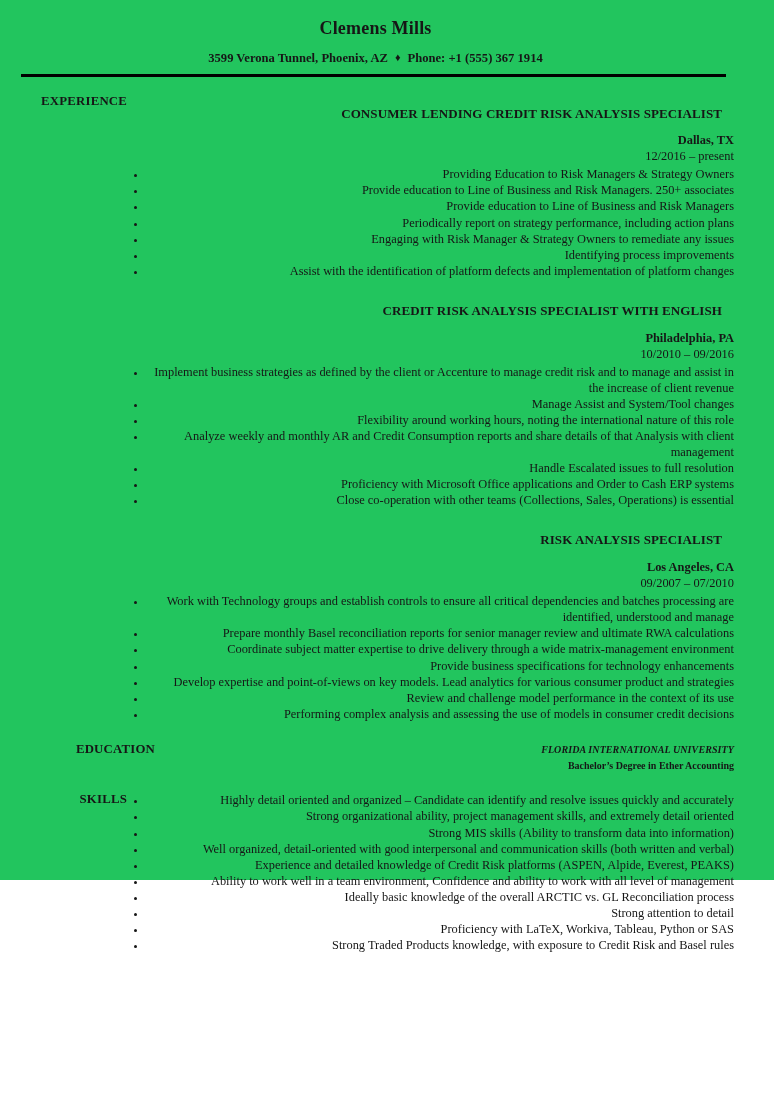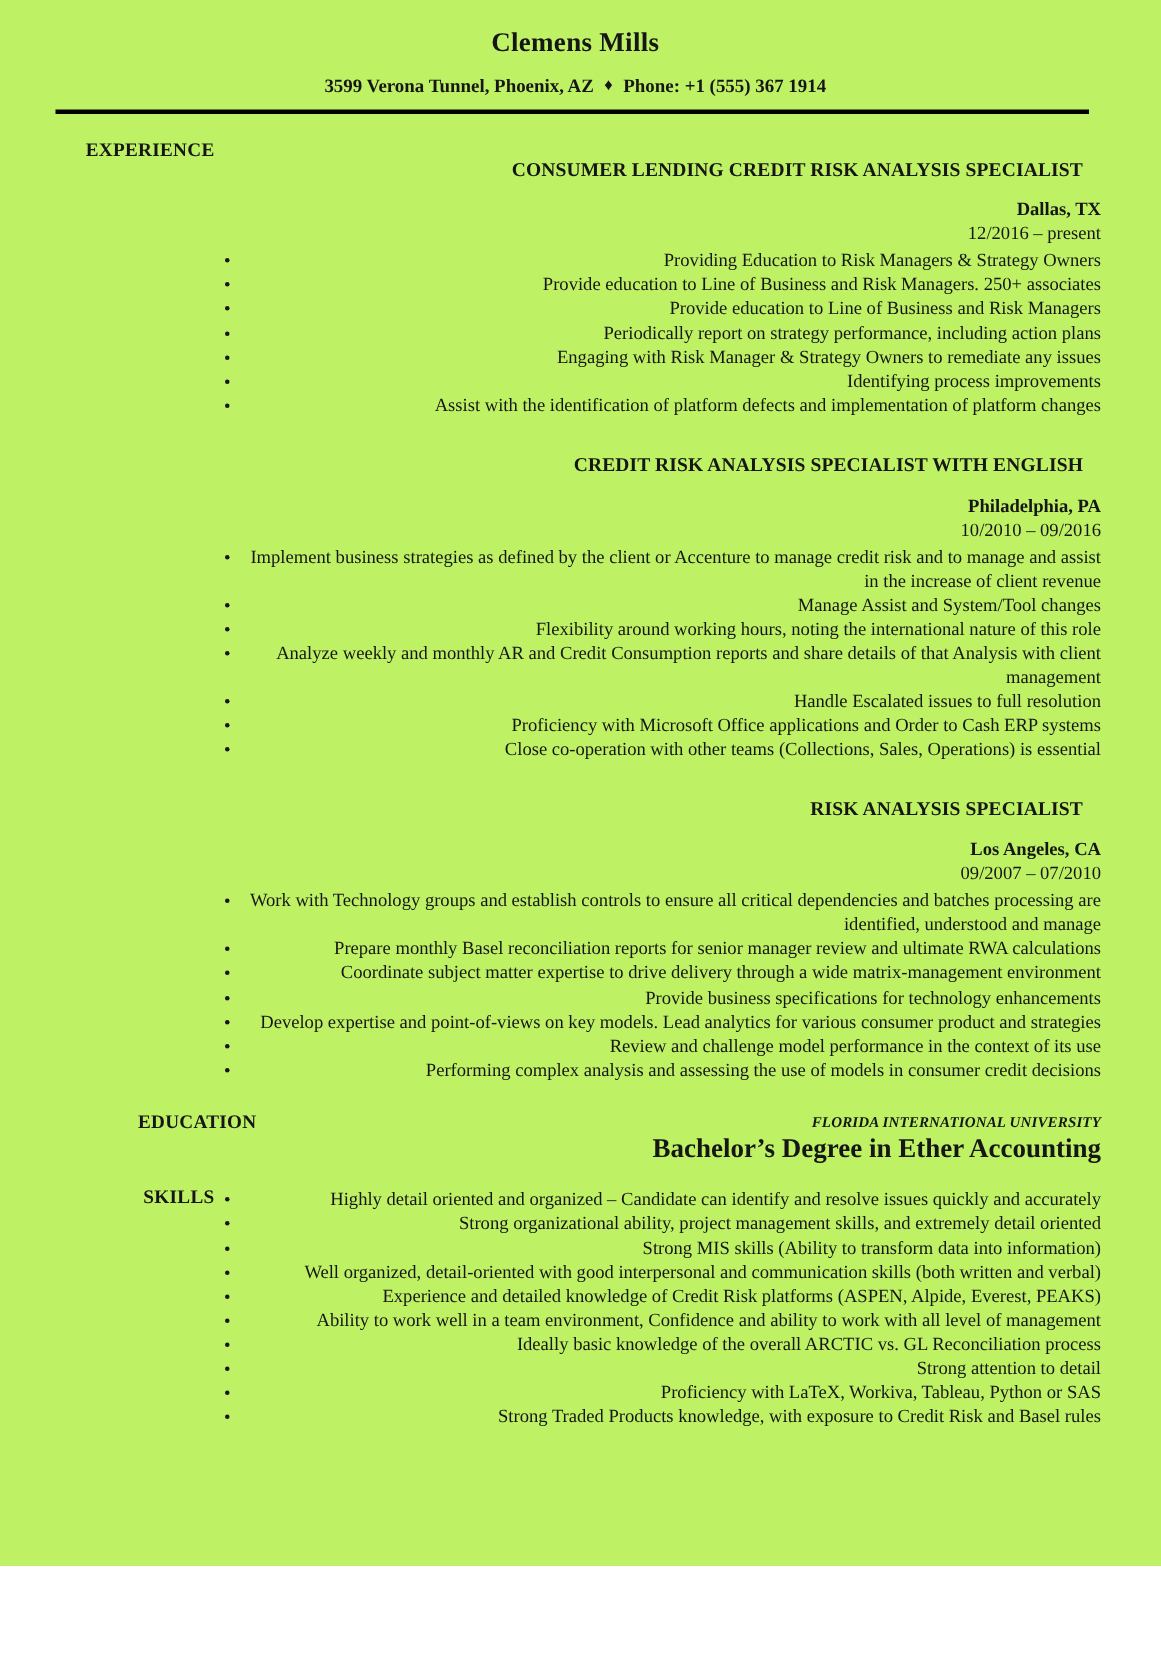--- a/index.html
+++ b/index.html
@@ -10,23 +10,23 @@
   body {
     width: 774px;
     height: 1116px;
     font-family: "Liberation Serif", serif;
     color: #161616;
     overflow: hidden;
   }
   .page {
     box-sizing: border-box;
     width: 774px;
-    height: 1044px;
-    padding: 17px 40px 0 33px;
-    background: #bef264;
+    height: 880px;
+    padding: 17px 40px 0 17px;
+    background: #22c55e;
   }
 
   
   .name {
     margin: 0 0 10px 0;
     font-size: 18px;
     font-weight: bold;
     text-align: center;
     line-height: 22px;
     letter-spacing: 0.2px;
@@ -99,21 +99,21 @@
 
   .edu-school {
     font-weight: bold;
     font-size: 10px;
     line-height: 16.2px;
     letter-spacing: 0.1px;
     font-style: italic;
   }
   .edu-degree {
     font-weight: bold;
-    font-size: 18px;
+    font-size: 10px;
     line-height: 16.2px;
   }
 </style>
 </head>
 <body>
 
 <div class="page">
 
   <header>
     <h1 class="name">Clemens Mills</h1>

